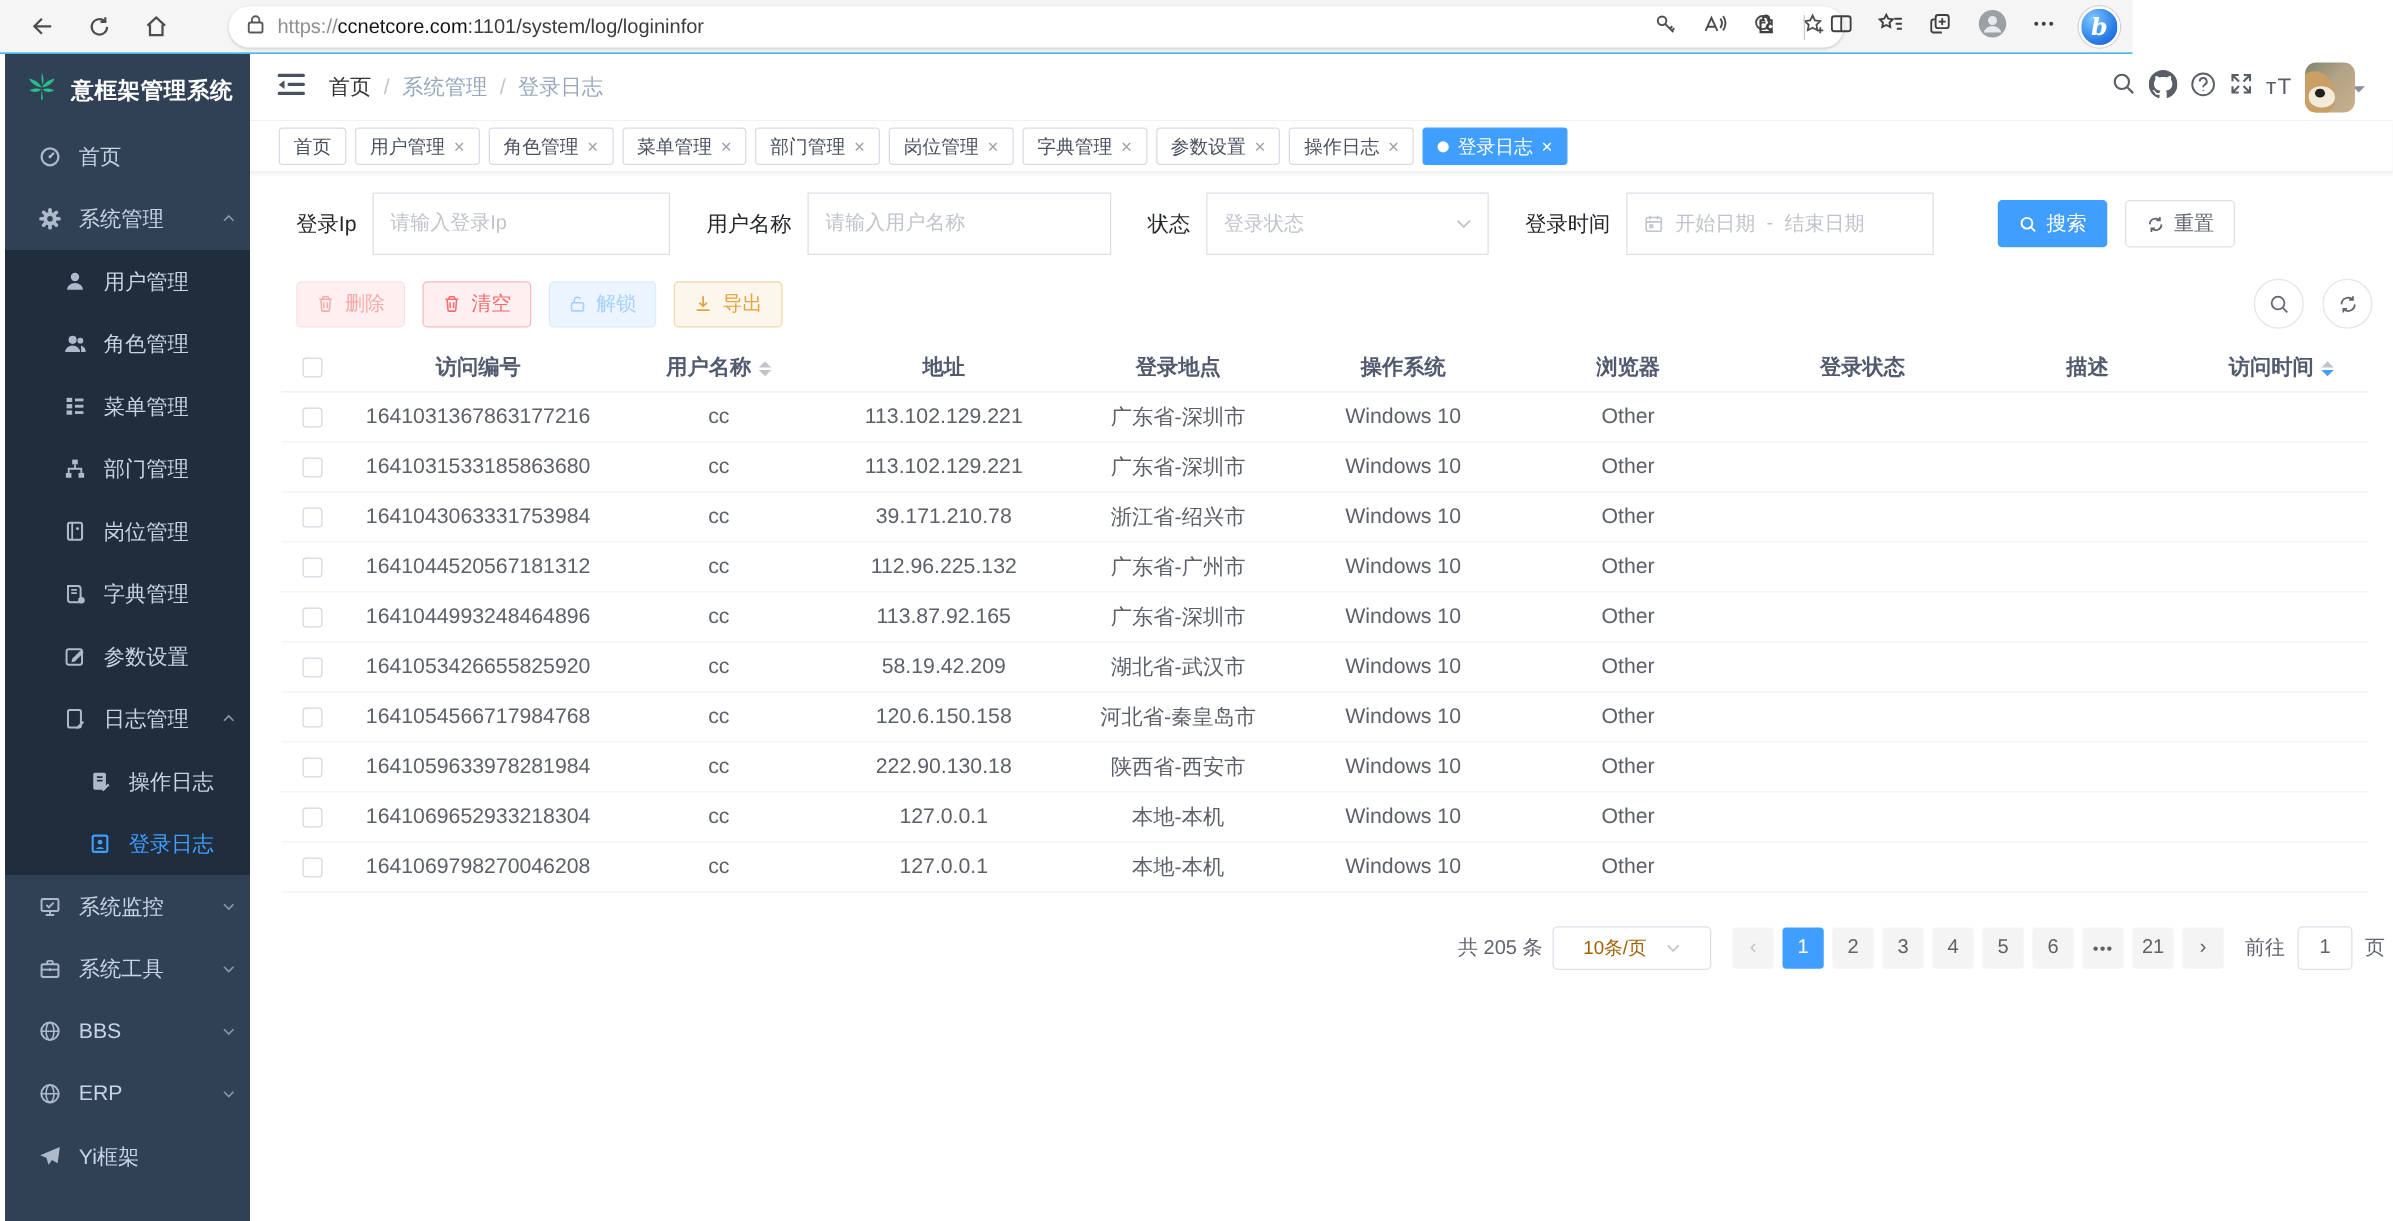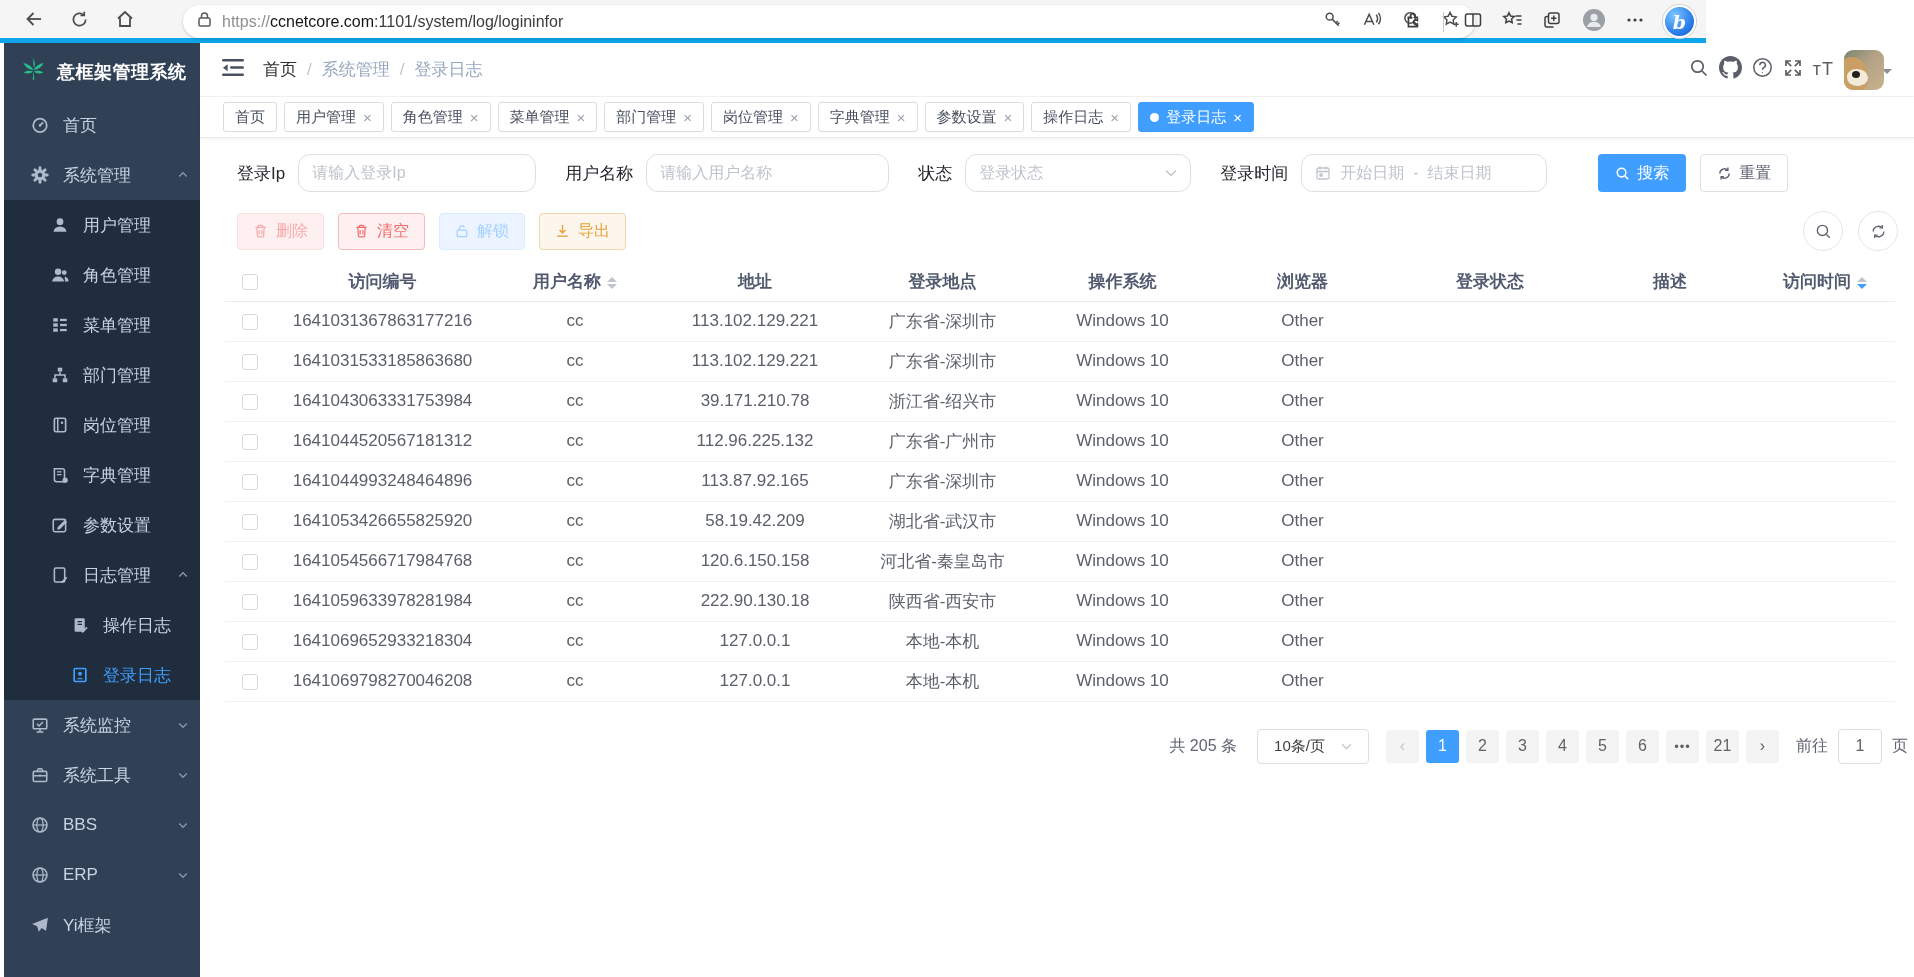--- a/index.html
+++ b/index.html
@@ -1,21 +1,21 @@
 <!DOCTYPE html>
 <html><head>
 <meta charset="utf-8">
 <style>
   * { margin:0; padding:0; box-sizing:border-box; }
   html,body { width:1914px; height:977px; overflow:hidden; background:#fff;
     font-family:"Liberation Sans","DejaVu Sans",sans-serif; }
 
   
   .browser { position:absolute; left:0; top:0; width:1706px; height:43px;
-    background:#f5f5f6; border-bottom:5px solid #0ea5e9; display:flex; align-items:center; z-index:30; }
+    background:#f5f5f6; border-bottom:1px solid #0ea5e9; display:flex; align-items:center; z-index:30; }
   .b-left { display:flex; align-items:center; gap:26px; padding-left:24px; color:#4c4c4c; }
   .b-left svg { display:block; }
   .url-pill { position:absolute; left:183px; top:5px; width:1292px; height:33px; background:#fff;
     border-radius:17px; box-shadow:0 1px 3px rgba(0,0,0,.18); display:flex; align-items:center; padding:0 14px; }
   .url-text { font-size:16px; margin-left:10px; white-space:nowrap; }
   .url-scheme { color:#8f8f8f; } .url-domain { color:#141414; } .url-path { color:#3c3c3c; }
   .pill-right { margin-left:auto; display:flex; align-items:center; gap:20px; color:#4c4c4c; }
   .b-right { position:absolute; right:10px; top:0; height:43px; display:flex; align-items:center; gap:19px; color:#3f3f3f; }
   .b-divider { width:1px; height:20px; background:#c9c9c9; }
   .copilot { width:33px; height:33px; border-radius:50%; background:radial-gradient(circle at 32% 28%,#7cc6ff,#2b7de9 62%,#1156c8);
@@ -63,21 +63,21 @@
     display:inline-flex; align-items:center; gap:7px; border-radius:3px; cursor:pointer; white-space:nowrap; }
   .tab .x { color:#9aa2ad; font-size:15px; }
   .tab.active { background:#409eff; border-color:#409eff; color:#fff; }
   .tab.active .x { color:#fff; }
   .tab .dot { width:9px; height:9px; border-radius:50%; background:#fff; }
 
   
   .filters { display:flex; align-items:center; padding:16px 0 0 37px; }
   .fgroup { display:flex; align-items:center; margin-right:29px; }
   .flabel { font-size:17px; font-weight:normal; color:#23262b; margin-right:13px; white-space:nowrap; }
-  .fbox { height:38px; border:1px solid #dcdfe6; border-radius:12px; background:#fff; display:flex; align-items:center;
+  .fbox { height:50px; border:1px solid #dcdfe6; border-radius:1px; background:#fff; display:flex; align-items:center;
     padding:4px 13px; font-size:16px; color:#606266; }
   input.fbox::placeholder { color:#bfc4cc; }
   input.fbox { outline:none; }
   .w-ip { width:238px; } .w-user { width:243px; }
   .select { width:226px; justify-content:space-between; cursor:pointer; }
   .placeholder { color:#bfc4cc; }
   .sel-chev { color:#c0c4cc; display:flex; }
   .daterange { width:246px; gap:9px; cursor:pointer; color:#bfc4cc; }
   .daterange .cal { display:flex; color:#c0c4cc; }
   .btn { height:38px; border-radius:4px; font-size:16px; display:inline-flex; align-items:center; gap:7px;
@@ -107,23 +107,23 @@
     background:#fff; vertical-align:middle; cursor:pointer; }
   .sort { display:inline-flex; flex-direction:column; vertical-align:middle; margin-left:6px; gap:2px; }
   .sort i { width:0; height:0; border:5px solid transparent; display:block; }
   .sort .up { border-bottom-color:#c0c4cc; border-top-width:0; }
   .sort .dn { border-top-color:#c0c4cc; border-bottom-width:0; }
   .sort .dn.on { border-top-color:#409eff; }
 
   
   .pagination { display:flex; align-items:center; justify-content:flex-end; margin:27px 6px 0 0;
     font-size:16px; color:#5f6470; }
-  .pg-total { margin-right:20px; }
-  .size-select { width:112px; height:35px; border:1px solid #dcdfe6; border-radius:4px; display:flex;
-    align-items:center; justify-content:center; gap:16px; font-size:15px; color:#404040; margin-right:17px; cursor:pointer; }
+  .pg-total { margin-right:8px; }
+  .size-select { width:127px; height:35px; border:1px solid #dcdfe6; border-radius:4px; display:flex;
+    align-items:center; justify-content:center; gap:16px; font-size:15px; color:#a16207; margin-right:17px; cursor:pointer; }
   .pager { display:flex; align-items:center; gap:7px; }
   .pg { min-width:33px; height:33px; padding:0 4px; border-radius:3px; background:#f4f4f5; color:#606266;
     display:flex; align-items:center; justify-content:center; font-size:16px; cursor:pointer; }
   .pg.active { background:#409eff; color:#fff; }
   .pg.disabled { color:#c0c4cc; cursor:default; }
   .pg.ellipsis { letter-spacing:1px; font-size:13px; }
   .goto { display:flex; align-items:center; gap:10px; margin-left:17px; }
   .goto input { width:44px; height:35px; border:1px solid #dcdfe6; border-radius:4px; text-align:center;
     font-size:16px; color:#606266; outline:none; }
   svg { flex:none; }

